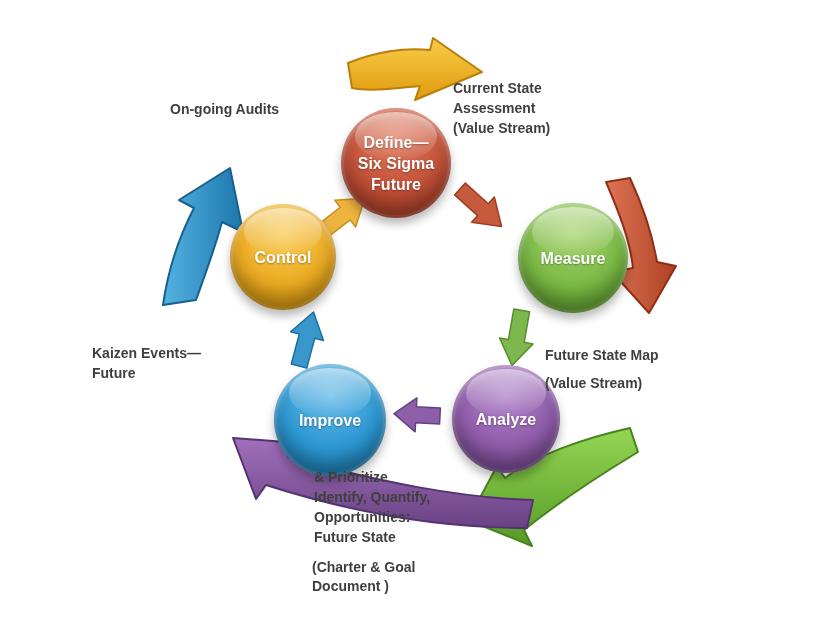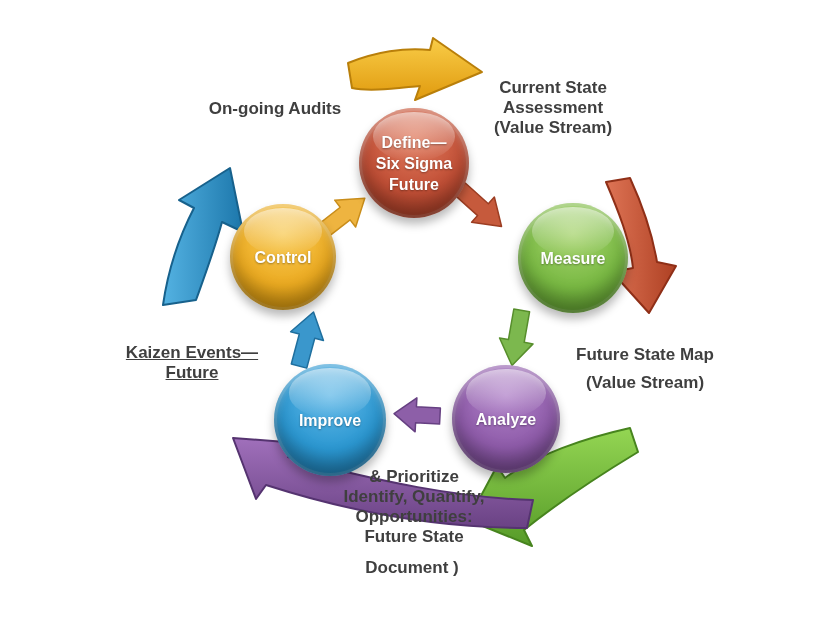--- a/index.html
+++ b/index.html
@@ -17,38 +17,38 @@
                inset 0 4px 8px rgba(255,255,255,.35),
                inset 0 0 0 3px rgba(255,255,255,.10);
     text-shadow:0 1px 2px rgba(0,0,0,.35);
   }
   .circle::before{
     content:"";position:absolute;left:13%;right:13%;top:4%;height:44%;border-radius:50%;
     background:linear-gradient(rgba(255,255,255,.55),rgba(255,255,255,0));
     pointer-events:none;
   }
   .circle .lines{position:relative;font-size:16px;line-height:21px;}
-  .c-define {left:359px;top:108px;width:110px;height:110px;
+  .c-define {left:341px;top:108px;width:110px;height:110px;
     background:radial-gradient(circle at 50% 28%,#e07a5d 0%,#c14f36 55%,#93321c 100%);}
   .c-measure{left:518px;top:203px;width:110px;height:110px;
     background:radial-gradient(circle at 50% 28%,#a8d470 0%,#79b943 55%,#4f8a24 100%);}
   .c-analyze{left:452px;top:365px;width:108px;height:108px;
     background:radial-gradient(circle at 50% 28%,#b183c9 0%,#8e5ba9 55%,#613a78 100%);}
   .c-improve{left:274px;top:364px;width:112px;height:112px;
     background:radial-gradient(circle at 50% 28%,#64bae8 0%,#2b97d1 55%,#176a99 100%);}
   .c-control{left:230px;top:204px;width:106px;height:106px;
     background:radial-gradient(circle at 50% 28%,#f8cb58 0%,#ecab21 55%,#bd8302 100%);}
   
-  .note{position:absolute;z-index:3;text-align:center;color:#3f3f3f;font-weight:700;
-        font-size:17px;line-height:20px;}
+  .note{position:absolute;z-index:3;color:#3f3f3f;font-weight:700;
+        font-size:14px;line-height:20px;}
   .n-audits {left:170px;top:99px;width:210px;}
   .n-current{left:453px;top:78px;width:200px;}
   .n-future {left:545px;top:345px;width:200px;}
   .n-future .gap{margin-top:8px;}
-  .n-kaizen {left:92px;top:343px;width:200px;text-decoration:underline;}
+  .n-kaizen {left:92px;top:343px;width:200px;}
   .n-identify{left:314px;top:467px;width:200px;}
   .n-charter{left:312px;top:558px;width:200px;line-height:19px;}
 </style>
 </head>
 <body>
 
 <div class="stage">
 
   <svg class="arrow-layer" width="829" height="622" viewBox="0 0 829 622">
     <defs>
@@ -142,16 +142,17 @@
   </div>
 
   <div class="note n-identify">
     <div>&amp; Prioritize</div>
     <div>Identify, Quantify,</div>
     <div>Opportunities:</div>
     <div>Future State</div>
   </div>
 
   <div class="note n-charter">
+    <div>(Charter &amp; Goal</div>
     <div>Document )</div>
   </div>
 
 </div>
 
 </body></html>

